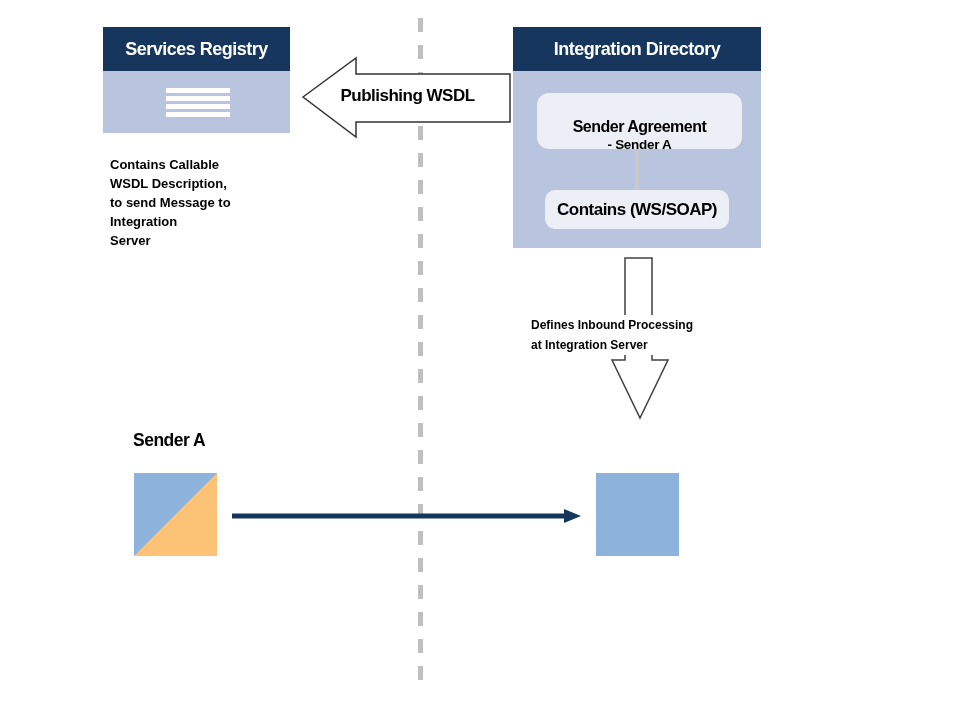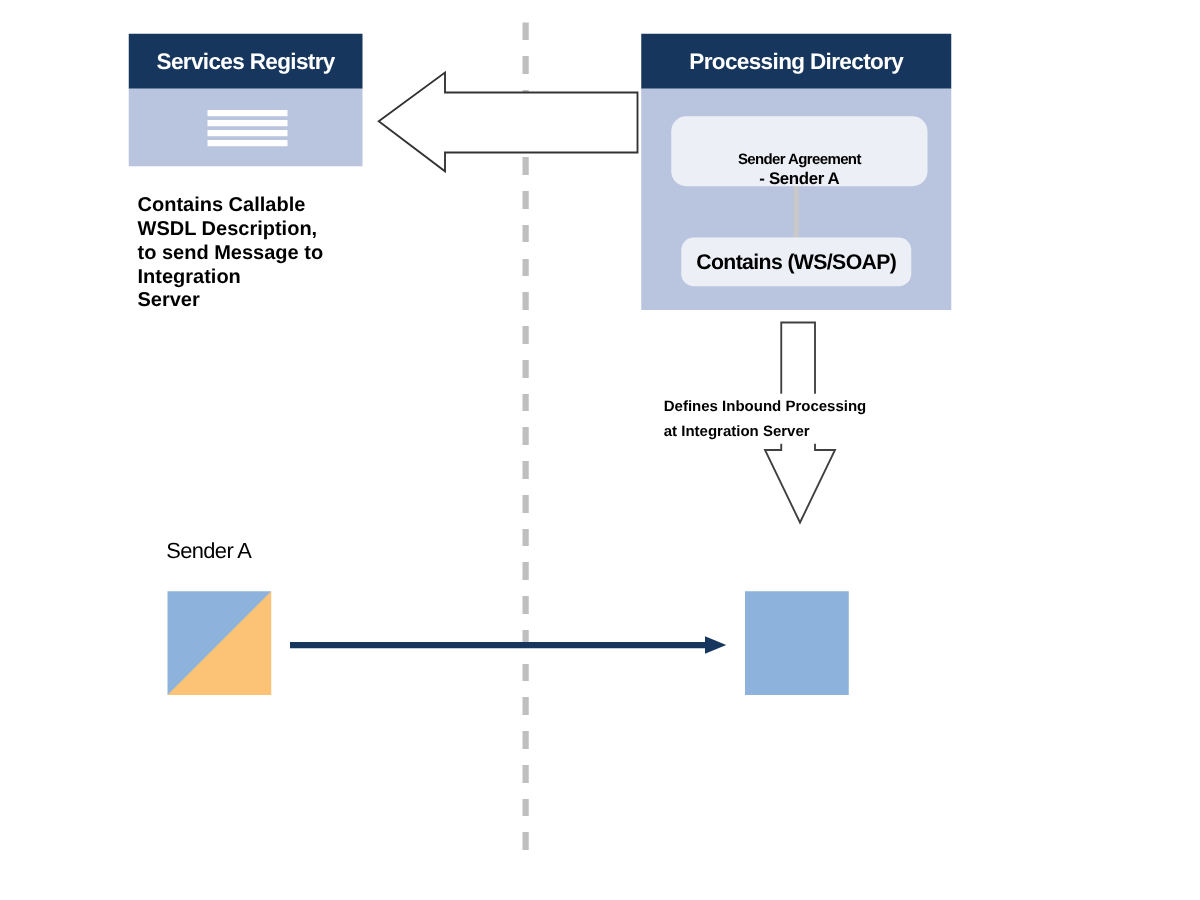--- a/index.html
+++ b/index.html
@@ -36,21 +36,21 @@
   #integration-directory { left: 513px; top: 27px; width: 248px; }
   #integration-directory .group-body { height: 177px; position: relative; }
 
   
   .card {
     position: absolute; background: #edeff6; border-radius: 12px;
     display: flex; flex-direction: column; align-items: center; justify-content: center;
     color: #000; z-index: 3;
   }
   #sender-agreement-card { left: 537px; top: 93px; width: 205px; height: 56px; }
-  #sender-agreement-card .card-title { font-weight: bold; font-size: 12px; letter-spacing: -0.5px; margin-top: 27px; }
+  #sender-agreement-card .card-title { font-weight: bold; font-size: 16px; letter-spacing: -0.5px; margin-top: 27px; }
   #sender-agreement-card .card-subtitle { font-weight: bold; font-size: 13.5px; letter-spacing: -0.3px; margin-top: 1px; }
   #channel-card { left: 545px; top: 190px; width: 184px; height: 39px; border-radius: 10px; }
   #channel-card .card-title { font-weight: bold; font-size: 17px; letter-spacing: -0.5px; }
 
   .connector-v {
     position: absolute; left: 635px; top: 148px; width: 4px; height: 44px;
     background: #c9c9c9; z-index: 2;
   }
 
   
@@ -62,26 +62,26 @@
     color: #000; z-index: 3; white-space: nowrap;
   }
   #down-arrow { left: 605px; top: 253px; }
   #flow-arrow { left: 228px; top: 504px; }
 
   
   .note {
     position: absolute; font-weight: bold; color: #000;
     white-space: pre-line; z-index: 4;
   }
-  #registry-note { left: 110px; top: 155px; font-size: 16px; line-height: 19px; }
+  #registry-note { left: 110px; top: 155px; font-size: 13px; line-height: 19px; }
   #defines-note { left: 531px; top: 315px; font-size: 12px; line-height: 20px; background: #ffffff; }
 
   
   .endpoint-label {
-    position: absolute; font-weight: normal; font-size: 17.5px; letter-spacing: -0.5px;
+    position: absolute; font-weight: bold; font-size: 17.5px; letter-spacing: -0.5px;
     color: #000; z-index: 2; white-space: nowrap;
   }
   #sender-label { left: 133px; top: 430px; }
   #integration-server-label { left: 556px; top: 429px; }
 
   .endpoint-square { position: absolute; width: 83px; height: 83px; z-index: 2; }
   #sender-square {
     left: 134px; top: 473px;
     background: linear-gradient(135deg, #8db3dc 49.7%, #fcc377 50.3%);
   }
@@ -104,30 +104,31 @@
         <div class="bar"></div>
         <div class="bar"></div>
         <div class="bar"></div>
       </div>
     </div>
   </div>
 
   <svg class="arrow-svg" id="publishing-arrow" width="215" height="90" viewBox="0 0 215 90">
     <polygon points="3,42 56,3 56,19 210,19 210,67 56,67 56,82" fill="#ffffff" stroke="#333333" stroke-width="1.5" stroke-linejoin="miter"></polygon>
   </svg>
+  <div id="publishing-arrow-label">Publishing WSDL</div>
 
   <div class="note" id="registry-note">Contains Callable
 WSDL Description,
 to send Message to
 Integration
 Server</div>
 
   <div class="group-box" id="integration-directory">
     <div class="group-header">
-      <span>Processing Directory</span>
+      <span>Integration Directory</span>
     </div>
     <div class="group-body"></div>
   </div>
 
   <div class="card" id="sender-agreement-card">
     <div class="card-title">Sender Agreement</div>
     <div class="card-subtitle">- Sender A</div>
   </div>
 
   <div class="connector-v"></div>

